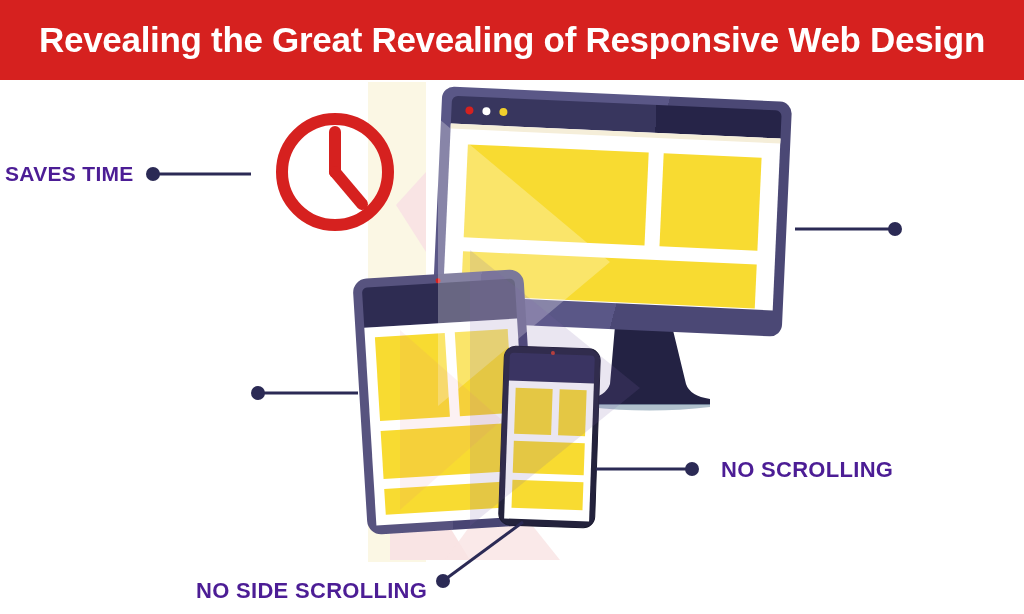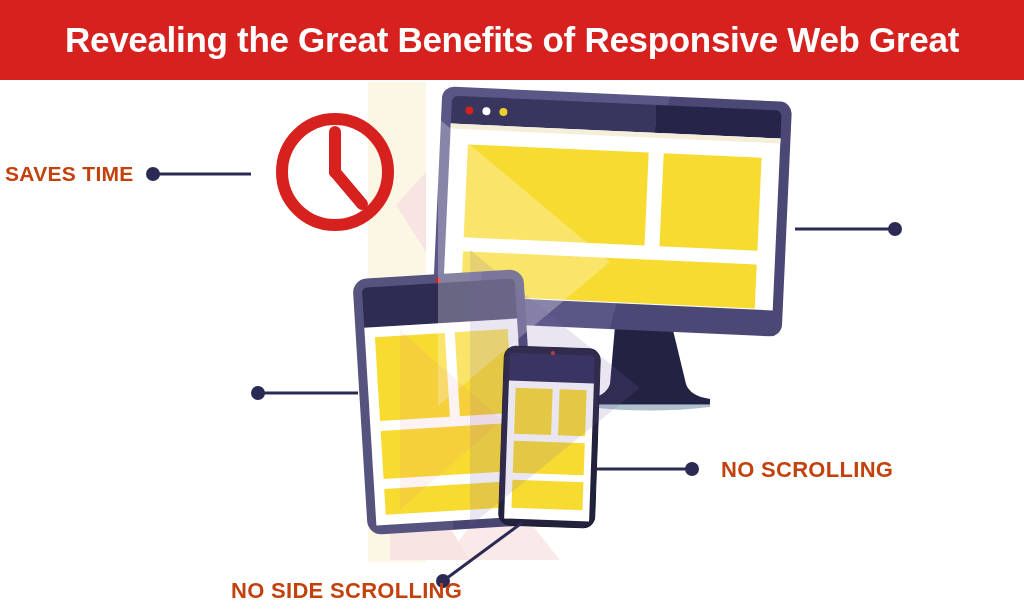--- a/index.html
+++ b/index.html
@@ -79,36 +79,36 @@
     width:4px; height:4px; border-radius:50%; background:#c0392b; }
   .phone .phead { height:28px; background:#2e2c55; border-radius:4px 4px 0 0; }
   .phone .screen { height:138px; background:#ffffff; padding:7px; }
   .phone .row1 { height:46px; gap:7px; }
   .phone .row1 .a { flex:1.4; } .phone .row1 .b { flex:1; }
   .phone .row2 { height:32px; margin-top:7px; }
   .phone .row3 { height:28px; margin-top:7px; }
 
   
   .callout {
-    position:absolute; z-index:60; color:#c2410c; font-weight:bold;
+    position:absolute; z-index:60; color:#4c1d95; font-weight:bold;
     font-size:22px; letter-spacing:0.3px; white-space:nowrap;
   }
   #lbl-saves-time       { left:5px;   top:162px; font-size:21px; }
   #lbl-good-ui          { left:916px; top:217px; }
   #lbl-no-zooming       { left:74px;  top:381px; }
   #lbl-no-pinching      { left:721px; top:457px; }
-  #lbl-no-side-scrolling{ left:196px; top:578px;margin-left:35px; }
+  #lbl-no-side-scrolling{ left:196px; top:578px; }
 </style>
 </head>
 <body>
 
 <div class="canvas">
 
   <div class="header">
-    <h1>Revealing the Great Benefits of Responsive Web Great</h1>
+    <h1>Revealing the Great Revealing of Responsive Web Design</h1>
   </div>
 
   <svg id="bg-shapes" class="layer" width="1024" height="614">
     <rect x="368" y="82" width="58" height="480" fill="#fbf7e4"></rect>
     <polygon points="396,205 426,172 426,252" fill="#f9e4e4"></polygon>
     <polygon points="390,430 470,560 390,560" fill="#f9e4e4"></polygon>
     <polygon points="500,485 560,560 445,560" fill="#f9e4e4" opacity="0.8"></polygon>
   </svg>
 
   <svg class="clock" viewBox="0 0 124 124">

